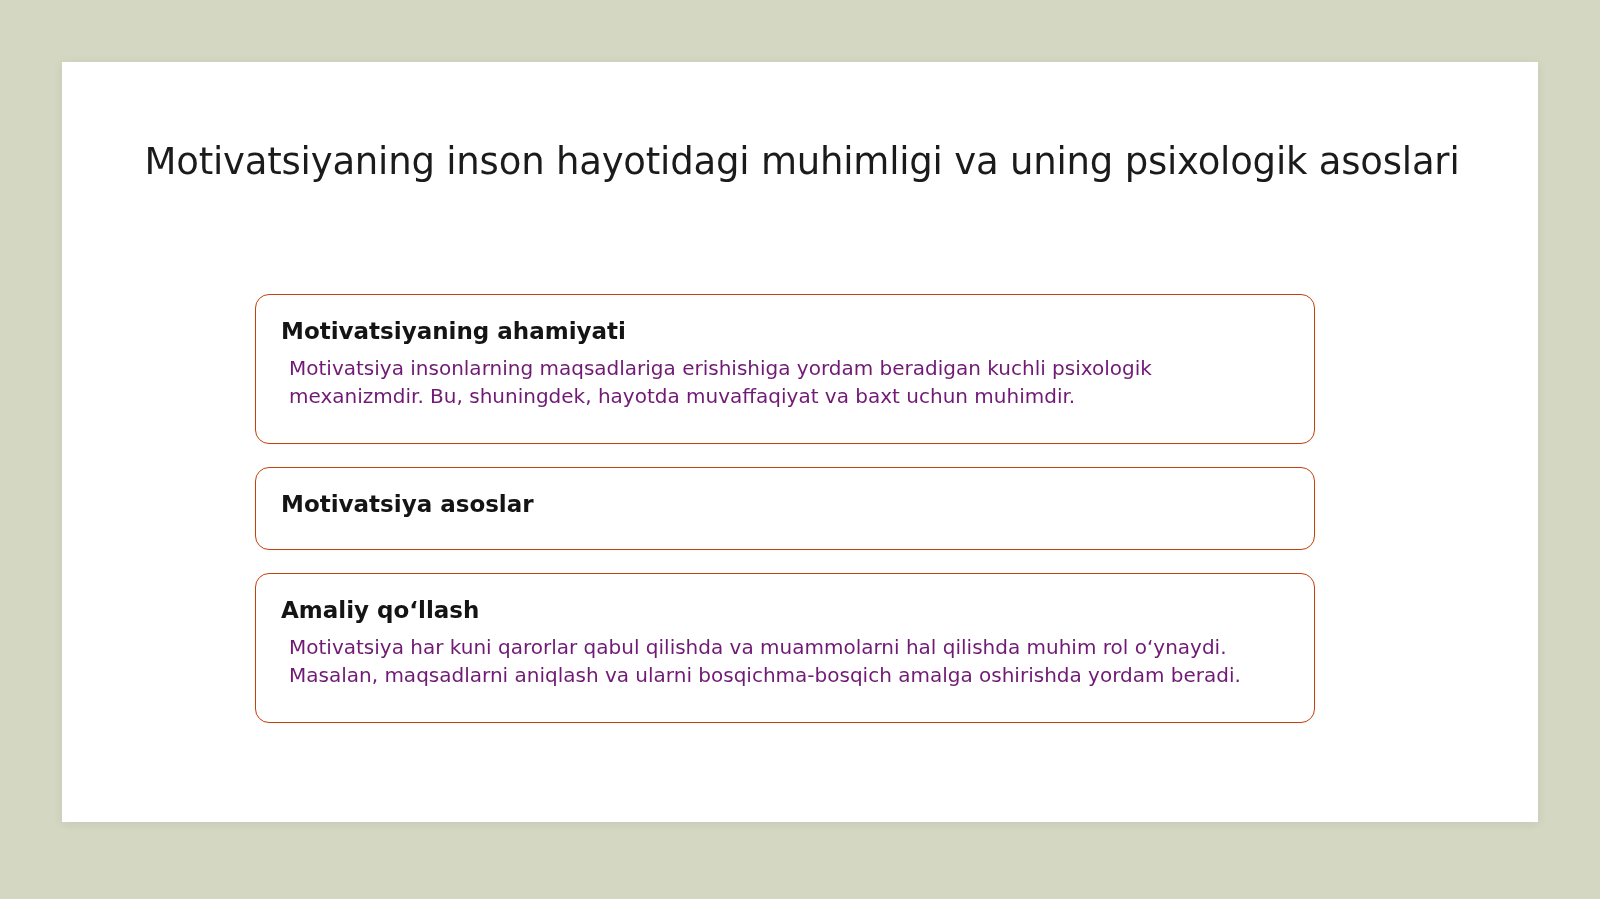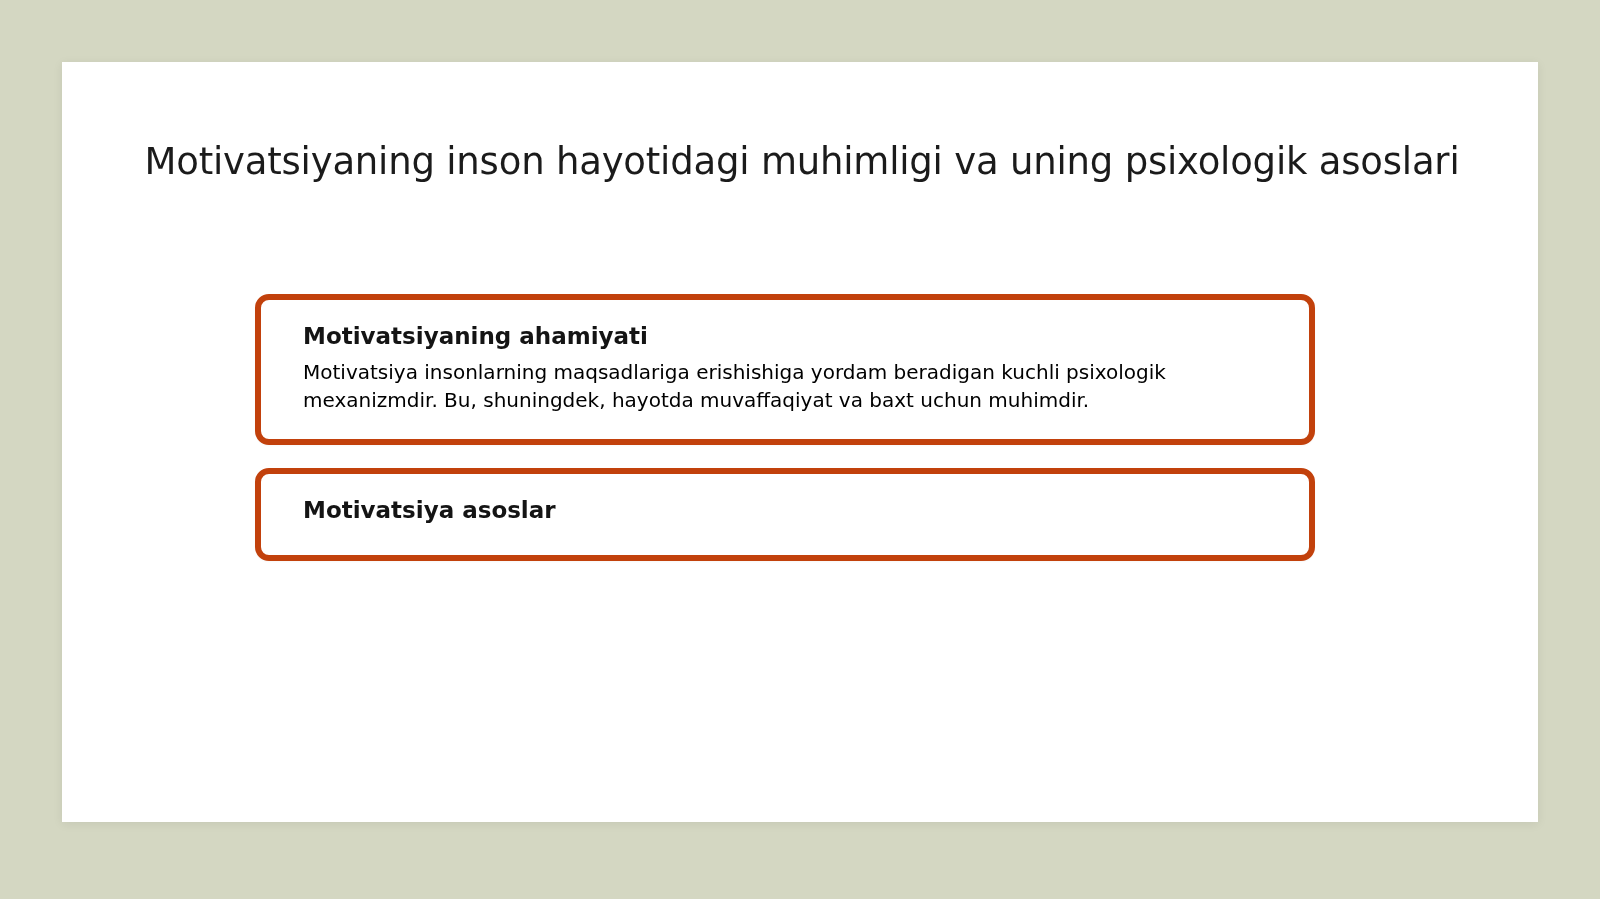--- a/index.html
+++ b/index.html
@@ -39,53 +39,57 @@
     position: absolute;
     left: 193px;
     top: 232px;
     width: 1060px;
     display: flex;
     flex-direction: column;
     gap: 23px;
   }
   .card {
     background: #ffffff;
-    border: 6px solid #c2410c;
+    border: 1px solid #c2410c;
     border-radius: 14px;
-    padding: 22px 30px 24px 42px;
+    padding: 22px 30px 24px 25px;
     box-shadow: 0 1px 2px rgba(0,0,0,0.03);
   }
   .card-title {
     font-size: 23px;
     font-weight: bold;
     color: #141414;
     margin: 0 0 7px 0;
     line-height: 1.25;
   }
   .card-body {
     font-size: 20px;
     font-weight: 400;
-    color: #000000;
+    color: #701a75;
     line-height: 1.42;
-    margin: 0;
+    margin: 8px;
   }
 </style>
 </head>
 <body>
 
 <div class="slide-wrap">
 
   <div class="slide-title">Motivatsiyaning inson hayotidagi muhimligi va uning psixologik asoslari</div>
 
   <div class="cards">
 
     <div class="card">
       <div class="card-title">Motivatsiyaning ahamiyati</div>
       <div class="card-body">Motivatsiya insonlarning maqsadlariga erishishiga yordam beradigan kuchli psixologik mexanizmdir. Bu, shuningdek, hayotda muvaffaqiyat va baxt uchun muhimdir.</div>
     </div>
 
     <div class="card">
       <div class="card-title">Motivatsiya asoslar</div>
     </div>
 
+    <div class="card">
+      <div class="card-title">Amaliy qo‘llash</div>
+      <div class="card-body">Motivatsiya har kuni qarorlar qabul qilishda va muammolarni hal qilishda muhim rol o‘ynaydi. Masalan, maqsadlarni aniqlash va ularni bosqichma-bosqich amalga oshirishda yordam beradi.</div>
+    </div>
 
   </div>
 </div>
 
 </body></html>

